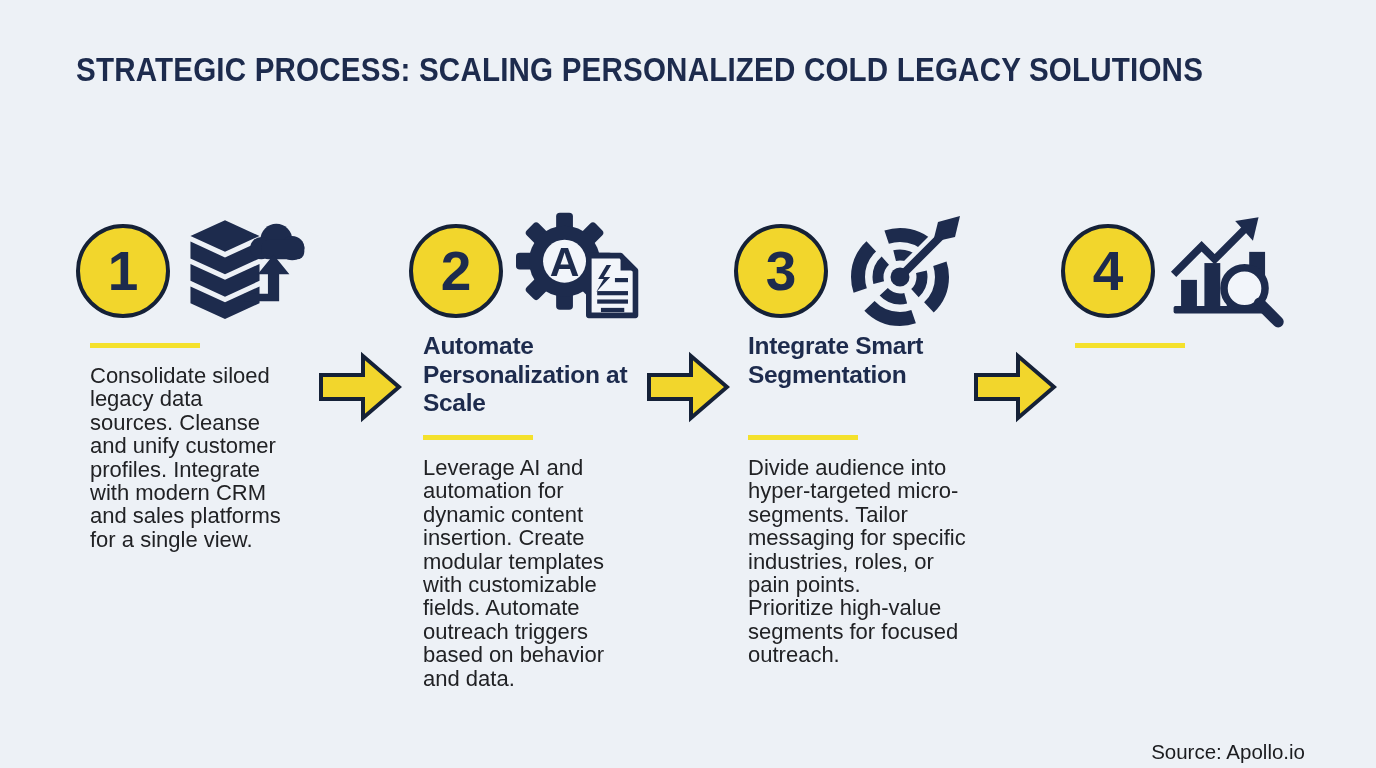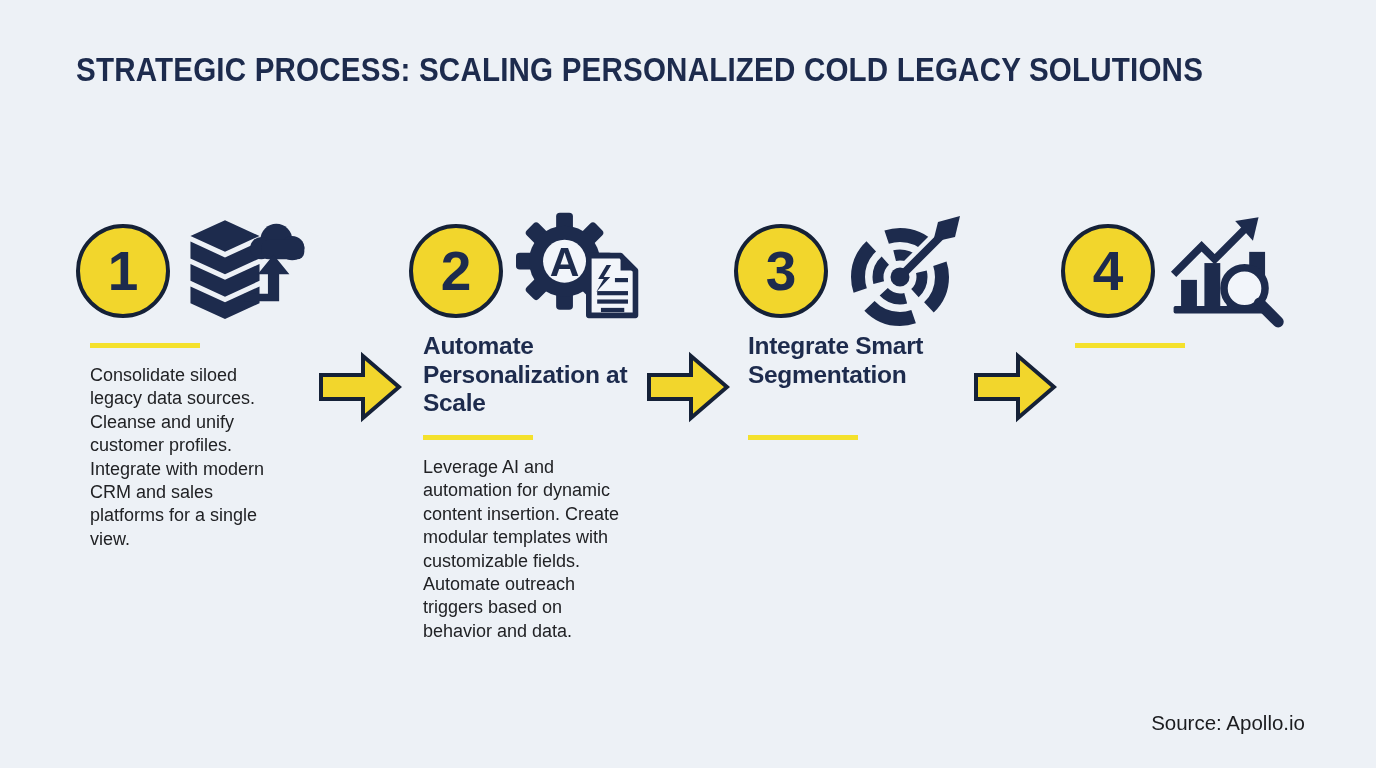--- a/index.html
+++ b/index.html
@@ -27,28 +27,28 @@
   }
   .icon{flex:0 0 auto;width:126px;height:120px;color:var(--navy)}
   .icon svg{width:100%;height:100%;display:block}
   .heading-box{height:92px;display:flex;align-items:flex-start;padding-left:14px}
   .heading{
     font-size:24.5px;font-weight:700;color:var(--navy);
     line-height:1.17;letter-spacing:-.3px;
   }
   .underline{margin:11px 0 0 14px;width:110px;height:5px;background:var(--underline)}
   .desc{
-    margin:16px 0 0 14px;font-size:18px;line-height:23.4px;
+    margin:16px 0 0 14px;font-size:22px;line-height:23.4px;
     color:var(--text);white-space:pre-line;
   }
   .w1 .desc{width:196px}.w2 .desc{width:212px}.w3 .desc{width:226px}.w4 .desc{width:206px}
   .flow-arrow{position:absolute;top:349px;width:84px;height:76px}
   .flow-arrow svg{width:100%;height:100%;display:block}
   .source{
-    position:absolute;top:711px;right:71px;font-size:20.5px;color:#1b1c1f;
+    position:absolute;top:740px;right:71px;font-size:20.5px;color:#1b1c1f;
   }
 </style>
 </head>
 <body>
 
 <h1 class="title">STRATEGIC PROCESS: SCALING PERSONALIZED COLD LEGACY SOLUTIONS</h1>
 
 <section class="step w1" style="left:76px">
   <div class="step-top">
     <div class="badge">1</div>
@@ -148,20 +148,22 @@
         <line x1="56" y1="66" x2="100" y2="22" stroke="currentColor" stroke-width="8"></line>
         <path d="M89 31 L94 11 L116 5 L111 26 Z" fill="currentColor"></path>
         <circle cx="56" cy="66" r="9.5" fill="currentColor"></circle>
       </svg>
     </span>
   </div>
   <div class="heading-box">
       <h2 class="heading">Integrate Smart Segmentation</h2>
     </div>
   <div class="underline"></div>
+  <p class="desc">Divide audience into hyper-targeted micro-segments. Tailor messaging for specific industries, roles, or pain points.
+Prioritize high-value segments for focused outreach.</p>
 </section>
 
 <span class="flow-arrow" style="left:973px">
   <svg viewBox="0 0 84 76">
     <polygon points="3,26 45,26 45,7 81,38 45,69 45,50 3,50" style="fill:var(--yellow);stroke:var(--stroke);stroke-width:4;stroke-linejoin:miter"></polygon>
   </svg>
 </span>
 
 <section class="step w4" style="left:1061px">
   <div class="step-top">

